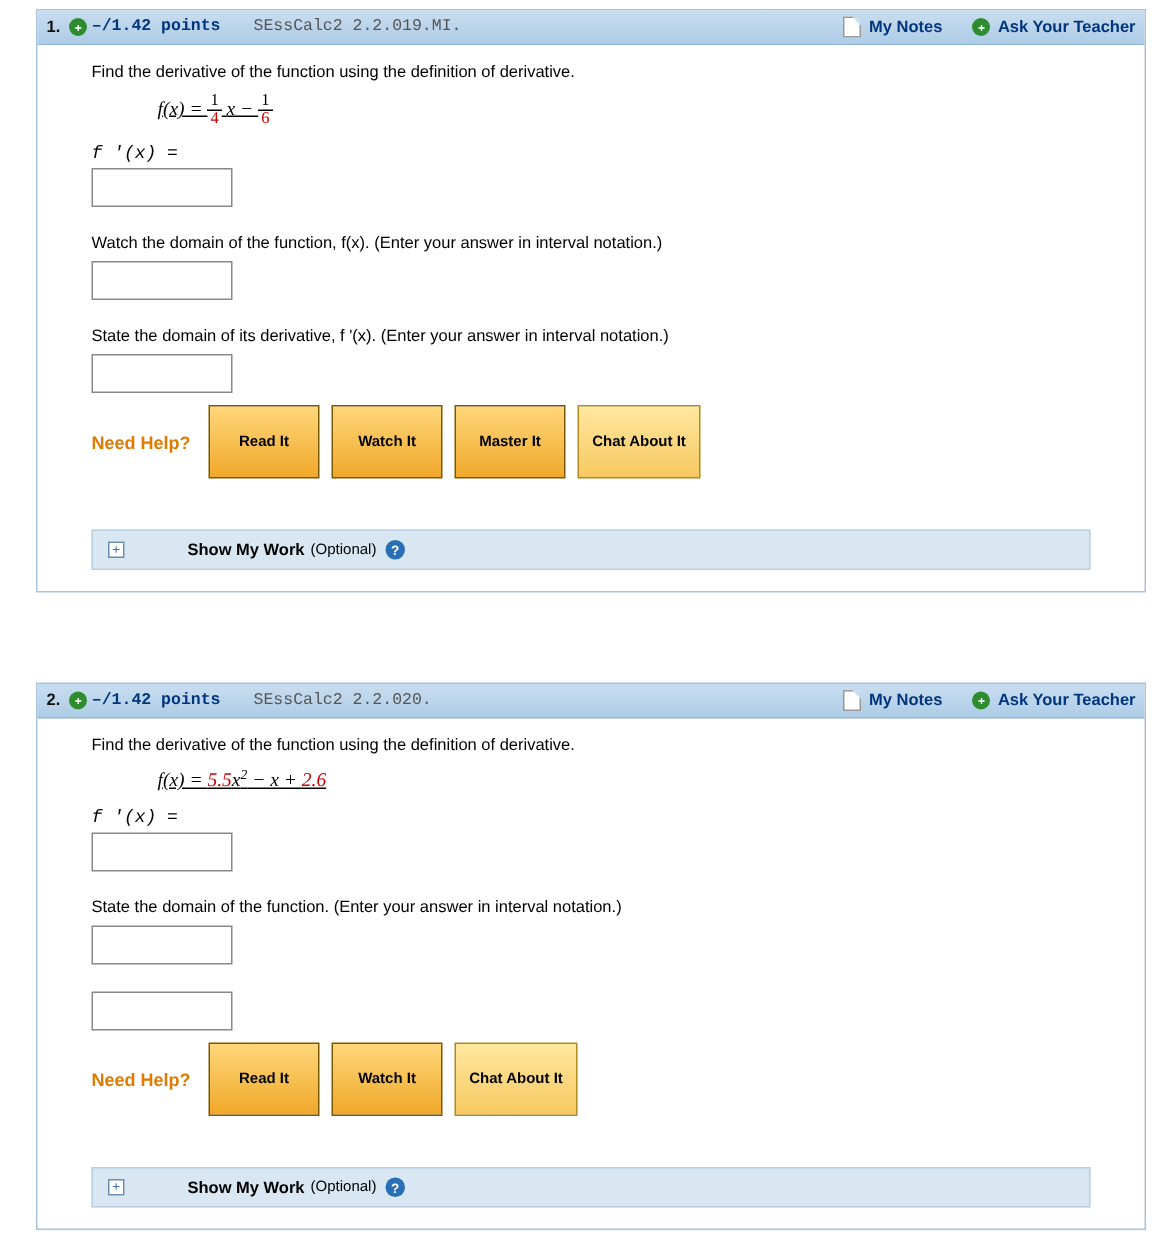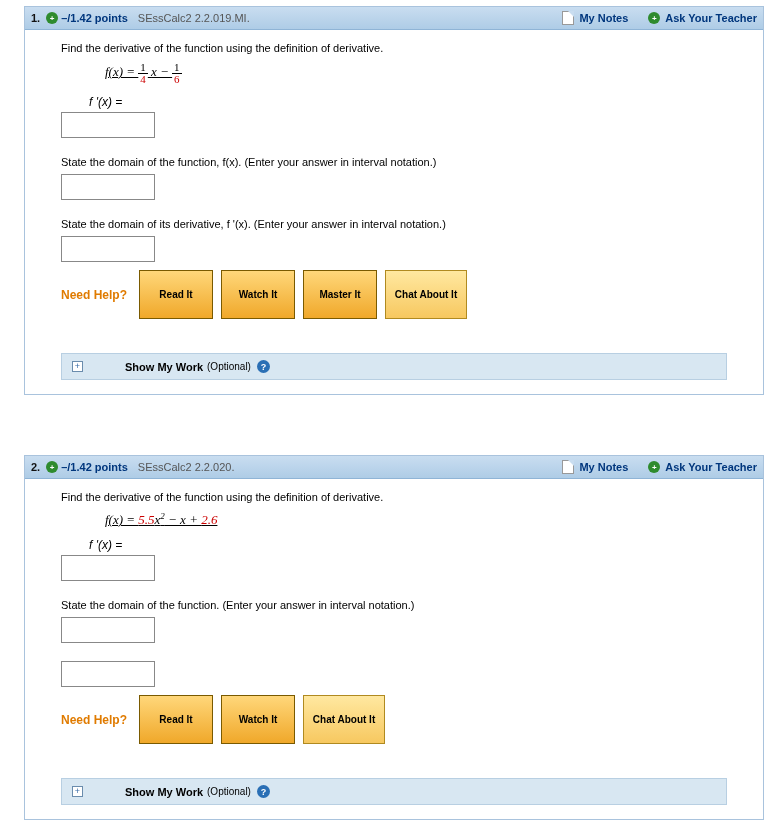--- a/index.html
+++ b/index.html
@@ -41,24 +41,26 @@
     background:#2e8b2e;
     color:#fff;
     align-items:center; justify-content:center;
     font-size:8px; font-weight:bold;
     margin-right:3px;
   }
   .points-link {
     color:#00367d;
     font-weight:bold;
     text-decoration:none;
-    margin-right:10px;
+    margin-right:22px;
+    font-family:Liberation Mono, monospace;
   }
   .src {
     color:#555;
+    font-family:Liberation Mono, monospace;
   }
   .spacer { flex:1; }
   .notes-icon {
     display:inline-block;
     width:10px; height:12px;
     background:#fff;
     border:1px solid #999;
     margin-right:3px;
     position:relative;
   }
@@ -92,24 +94,23 @@
     text-align:center;
     vertical-align:middle;
     line-height:1;
     font-style:normal;
   }
   .frac .num { display:block; border-bottom:1px solid #000; padding:0 2px; font-size:11px;}
   .frac .den { display:block; padding:0 2px; font-size:11px; color:#c00;}
   .red { color:#c00; }
   .label-math {
     font-style: italic;
-    font-family: Liberation Sans, sans-serif;
+    font-family: Liberation Mono, monospace;
     font-size:12px;
     margin-bottom:3px;
-    margin-left:28px;
   }
   .ans-input {
     display:block;
     width:86px;
     height:22px;
     border:1px solid #888;
     padding:1px 3px;
     font-size:11px;
     margin-bottom:18px;
   }
@@ -202,21 +203,21 @@
         </span>
         <span>x − </span>
         <span class="frac">
           <span class="num">1</span>
           <span class="den">6</span>
         </span>
       </div>
       <div class="label-math">f '(x) =</div>
       <input class="ans-input" style="">
 
-      <div class="sub-prompt">State the domain of the function, f(x). (Enter your answer in interval notation.)</div>
+      <div class="sub-prompt">Watch the domain of the function, f(x). (Enter your answer in interval notation.)</div>
       <input class="ans-input" style="">
 
       <div class="sub-prompt">State the domain of its derivative, f '(x). (Enter your answer in interval notation.)</div>
       <input class="ans-input" style="margin-bottom: 8px;">
 
       <div class="need-help-row">
         <span class="need-help">Need Help?</span>
         <span class="hb">Read It</span>
         <span class="hb">Watch It</span>
         <span class="hb">Master It</span>

